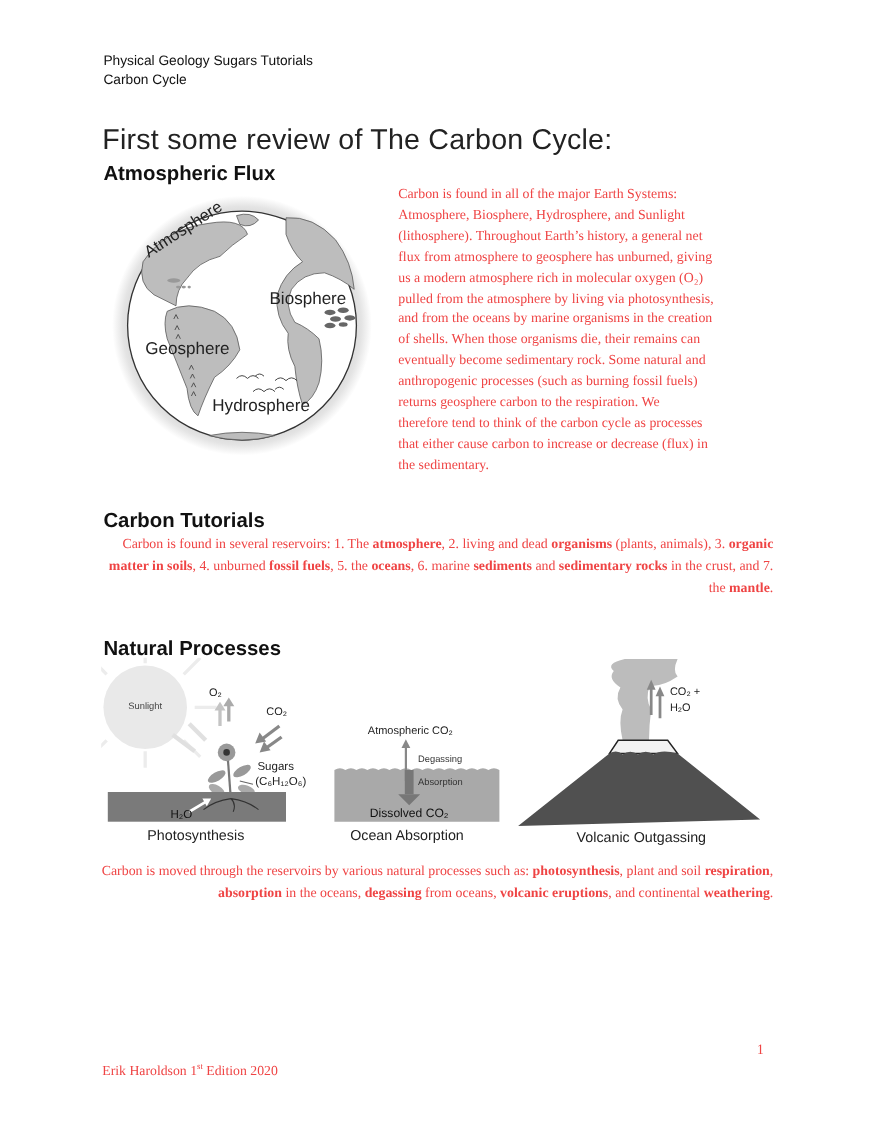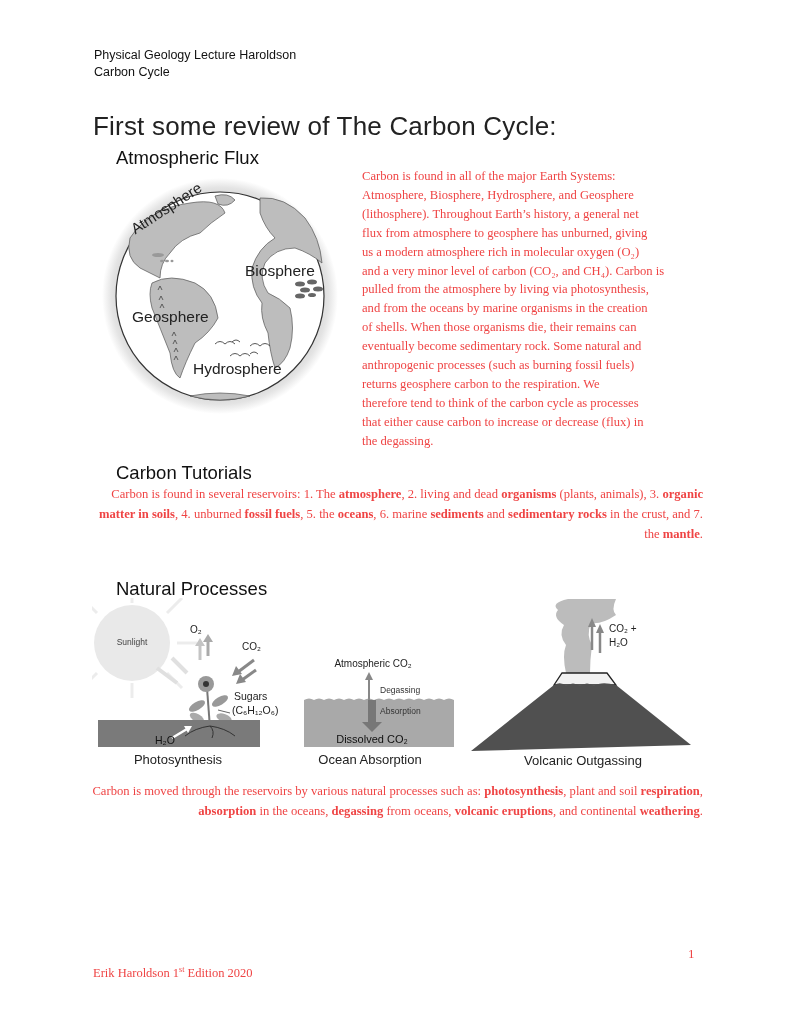--- a/index.html
+++ b/index.html
@@ -1,29 +1,29 @@
 <!DOCTYPE html>
 <html><head>
 <meta charset="utf-8">
 <style>
   html, body { margin: 0; padding: 0; background: #ffffff; }
   body { width: 791px; height: 1023px; position: relative; overflow: hidden; color: #111; font-family: "DejaVu Sans", sans-serif; }
   .abs { position: absolute; }
   .hdr { left: 94px; top: 47px; font-size: 12.5px; line-height: 17px; font-family: "Liberation Sans", sans-serif; color: #111; }
   .title { left: 93px; top: 111px; font-size: 26px; font-weight: 300; font-family: "Liberation Sans", sans-serif; color: #222; letter-spacing: 0.2px; }
-  .h2 { font-family: "Liberation Sans", sans-serif; font-weight: normal; font-size: 18.5px; color: #111; margin-left: 22px; }
+  .h2 { font-family: "Liberation Sans", sans-serif; font-weight: bold; font-size: 18.5px; color: #111; }
   .para { font-family: Liberation Serif, serif; font-size: 12.6px; line-height: 18.9px; color: #ef4444; }
   .center { text-align: right; }
   b { font-weight: bold; }
 </style>
 </head>
 <body>
 
 <div class="abs hdr">
-  <div>Physical Geology Lecture Haroldson</div>
+  <div>Physical Geology Sugars Tutorials</div>
   <div>Carbon Cycle</div>
 </div>
 
 <div class="abs title">First some review of The Carbon Cycle:</div>
 
 <div class="abs h2" style="left:94px; top:147px;">Atmospheric Flux</div>
 
 <svg class="abs" style="left:100px; top:168px;" width="240" height="250" viewBox="0 0 240 250">
   <defs>
     <radialGradient id="halo" cx="50%" cy="50%" r="50%">
@@ -77,34 +77,33 @@
       <path d="M150,186 q4,-4 8,0"></path>
   </g>
   <text transform="rotate(-33 60 35)" x="22" y="48" font-family="Liberation Sans, sans-serif" font-size="15" fill="#222">Atmosphere</text>
   <text x="145" y="108" font-family="Liberation Sans, sans-serif" font-size="15.5" fill="#222">Biosphere</text>
   <text x="32" y="154" font-family="Liberation Sans, sans-serif" font-size="15.5" fill="#222">Geosphere</text>
   <text x="93" y="206" font-family="Liberation Sans, sans-serif" font-size="15.5" fill="#222">Hydrosphere</text>
 </svg>
 
 <div class="abs para" style="left:362px; top:167px; width:350px;">
   <div>Carbon is found in all of the major Earth Systems:</div>
-  <div>Atmosphere, Biosphere, Hydrosphere, and Geosphere</div>
+  <div>Atmosphere, Biosphere, Hydrosphere, and Sunlight</div>
   <div>(lithosphere). Throughout Earth’s history, a general net</div>
   <div>flux from atmosphere to geosphere has unburned, giving</div>
   <div>us a modern atmosphere rich in molecular oxygen (O₂)</div>
-  <div>and a very minor level of carbon (CO₂, and CH₄). Carbon is</div>
   <div>pulled from the atmosphere by living via photosynthesis,</div>
   <div>and from the oceans by marine organisms in the creation</div>
   <div>of shells. When those organisms die, their remains can</div>
   <div>eventually become sedimentary rock. Some natural and</div>
   <div>anthropogenic processes (such as burning fossil fuels)</div>
   <div>returns geosphere carbon to the respiration. We</div>
   <div>therefore tend to think of the carbon cycle as processes</div>
   <div>that either cause carbon to increase or decrease (flux) in</div>
-  <div>the degassing.</div>
+  <div>the sedimentary.</div>
 </div>
 
 <div class="abs h2" style="left:94px; top:462px;">Carbon Tutorials</div>
 <div class="abs para center" style="left:88px; top:484px; width:615px; line-height:20px;"><span>Carbon is found in several reservoirs: 1. The </span><b>atmosphere</b><span>, 2. living and dead </span><b>organisms</b><span> (plants, animals), 3. </span><b>organic matter in soils</b><span>, 4. unburned </span><b>fossil fuels</b><span>, 5. the </span><b>oceans</b><span>, 6. marine </span><b>sediments</b><span> and </span><b>sedimentary rocks</b><span> in the crust, and 7. the </span><b>mantle</b><span>.</span></div>
 
 <div class="abs h2" style="left:94px; top:578px;">Natural Processes</div>
 
 <svg class="abs" style="left:92px; top:598px;" width="200" height="172" viewBox="0 0 200 172">
   <g stroke="#ececec" stroke-width="3">
     <line x1="40" y1="5" x2="40" y2="-10"></line>

